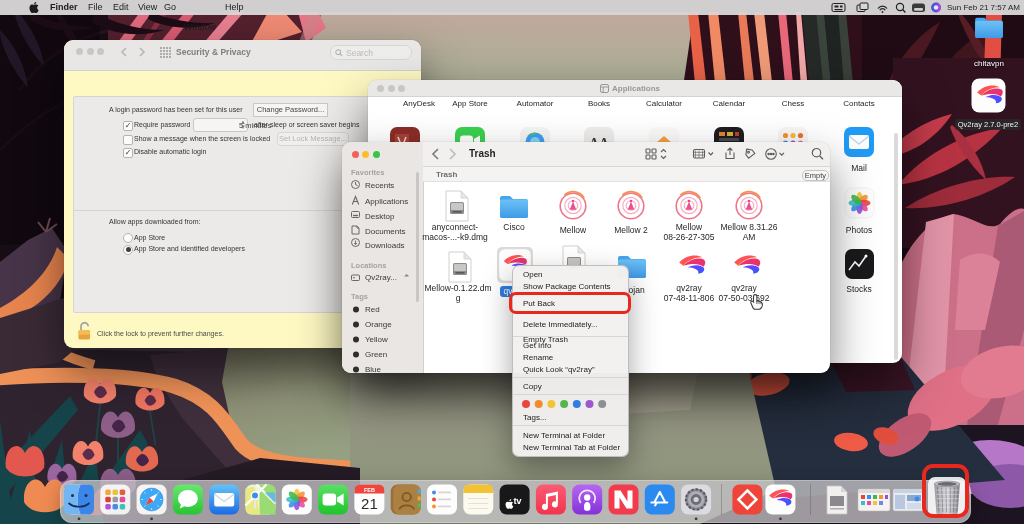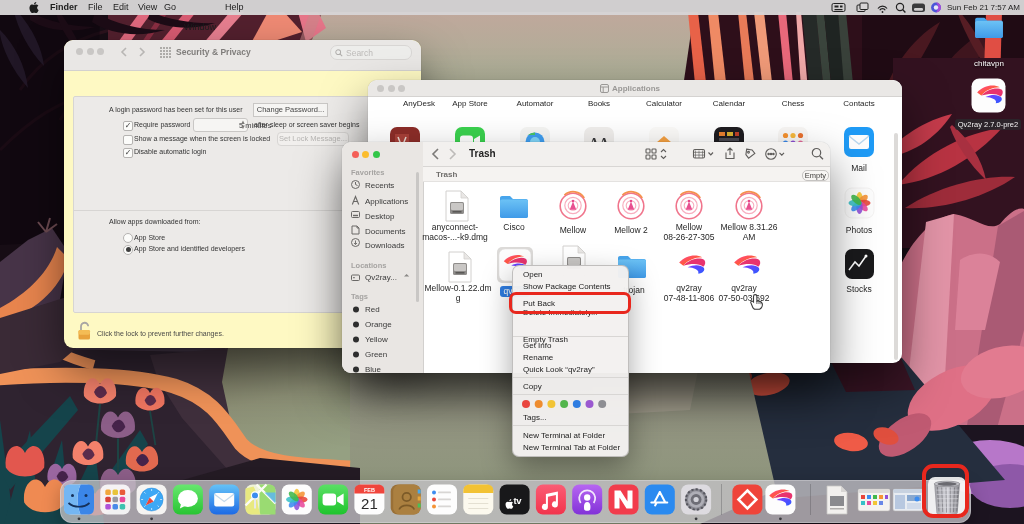--- a/index.html
+++ b/index.html
@@ -578,21 +578,21 @@
     <text x="402" y="110" font-size="8.5" fill="#262626" text-anchor="middle">qv2ray</text>
     <text x="402" y="120" font-size="8.5" fill="#262626" text-anchor="middle">07-50-03-692</text>
   </svg>
 </div>
 
 <div class="abs" style="left:512px;top:265px;width:115px;height:190px;background:rgba(243,241,240,0.97);border:1px solid rgba(180,178,176,0.8);border-radius:7px;box-shadow:0 12px 30px rgba(0,0,0,0.35);font-size:8px;color:#1b1b1b;white-space:nowrap;">
   <div class="abs" style="left:10px;top:3.5px;">Open</div>
   <div class="abs" style="left:10px;top:15.5px;">Show Package Contents</div>
   <div class="abs" style="left:0px;top:27.5px;width:115px;height:1px;background:#d8d6d4;"></div>
   <div class="abs" style="left:10px;top:32.5px;">Put Back</div>
-  <div class="abs" style="left:10px;top:42px;text-align:right;">Delete Immediately...</div>
+  <div class="abs" style="left:10px;top:54px;text-align:right;">Delete Immediately...</div>
   <div class="abs" style="left:10px;top:69px;">Empty Trash</div>
   <div class="abs" style="left:0px;top:70px;width:115px;height:1px;background:#d8d6d4;"></div>
   <div class="abs" style="left:10px;top:74.5px;">Get Info</div>
   <div class="abs" style="left:10px;top:86.5px;">Rename</div>
   <div class="abs" style="left:10px;top:98.5px;">Quick Look “qv2ray”</div>
   <div class="abs" style="left:0px;top:110.5px;width:115px;height:1px;background:#d8d6d4;"></div>
   <div class="abs" style="left:10px;top:115.5px;">Copy</div>
   <div class="abs" style="left:0px;top:128px;width:115px;height:1px;background:#d8d6d4;"></div>
   <svg class="abs" width="100" height="10" viewBox="0 0 100 10" style="left:8px;top:133px;">
     <circle cx="5" cy="5" r="4" fill="#e9463f"></circle>

